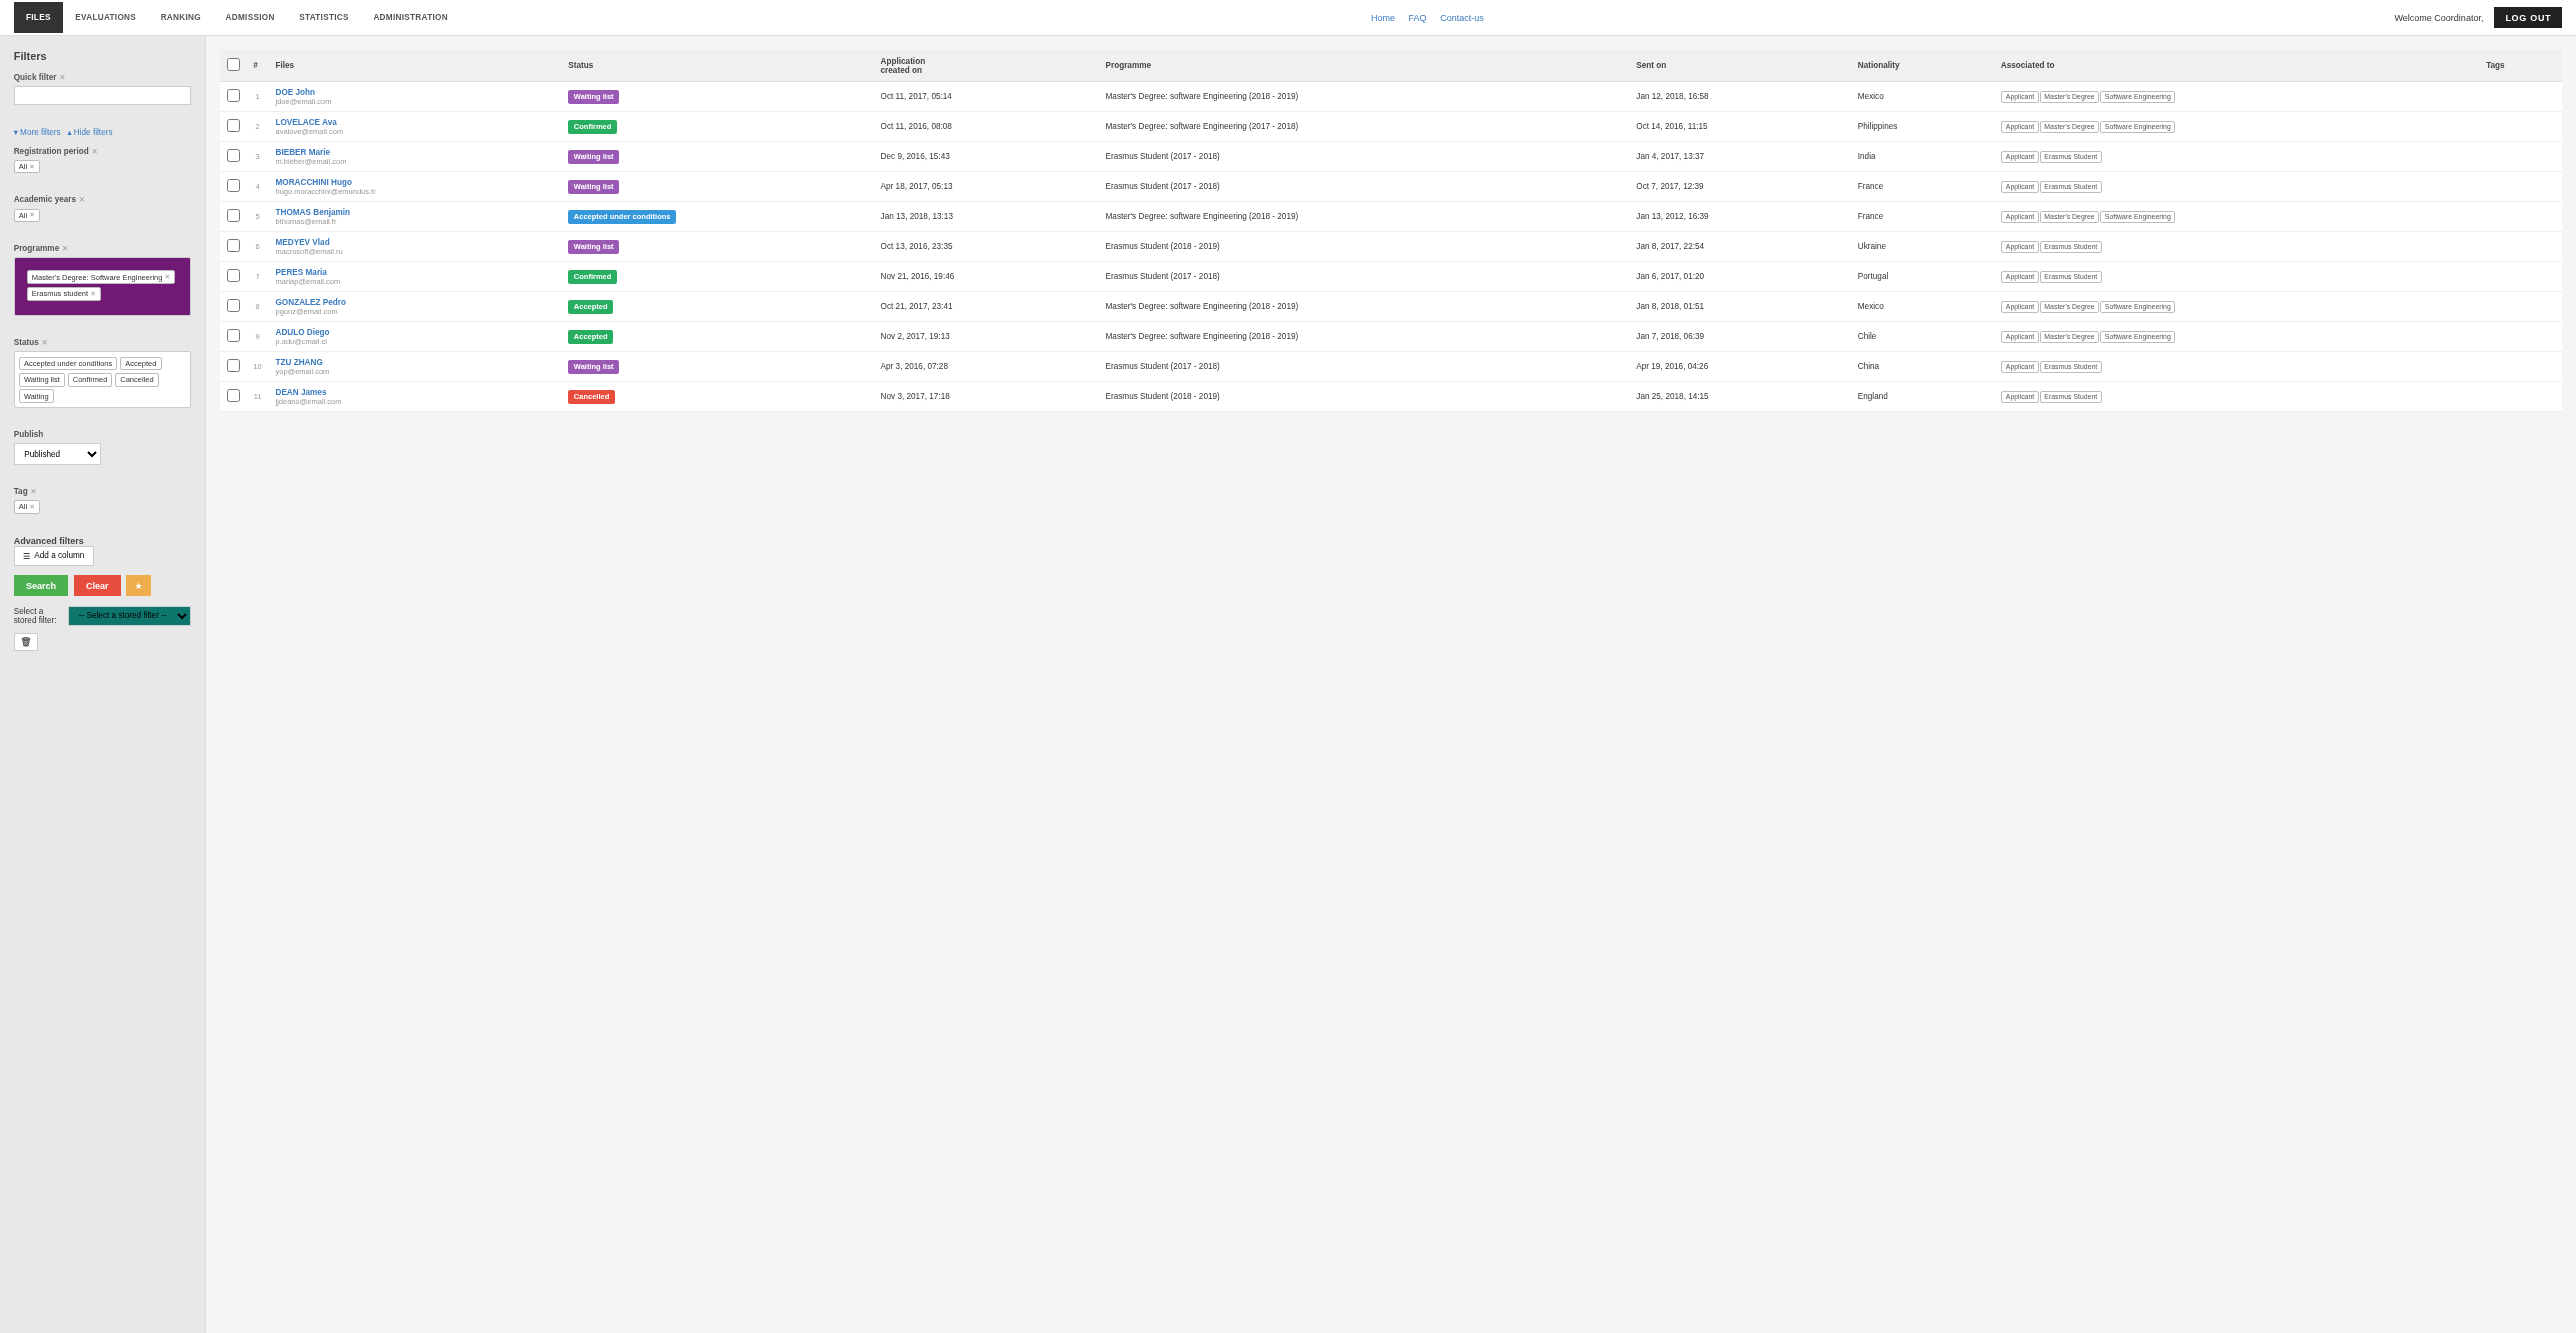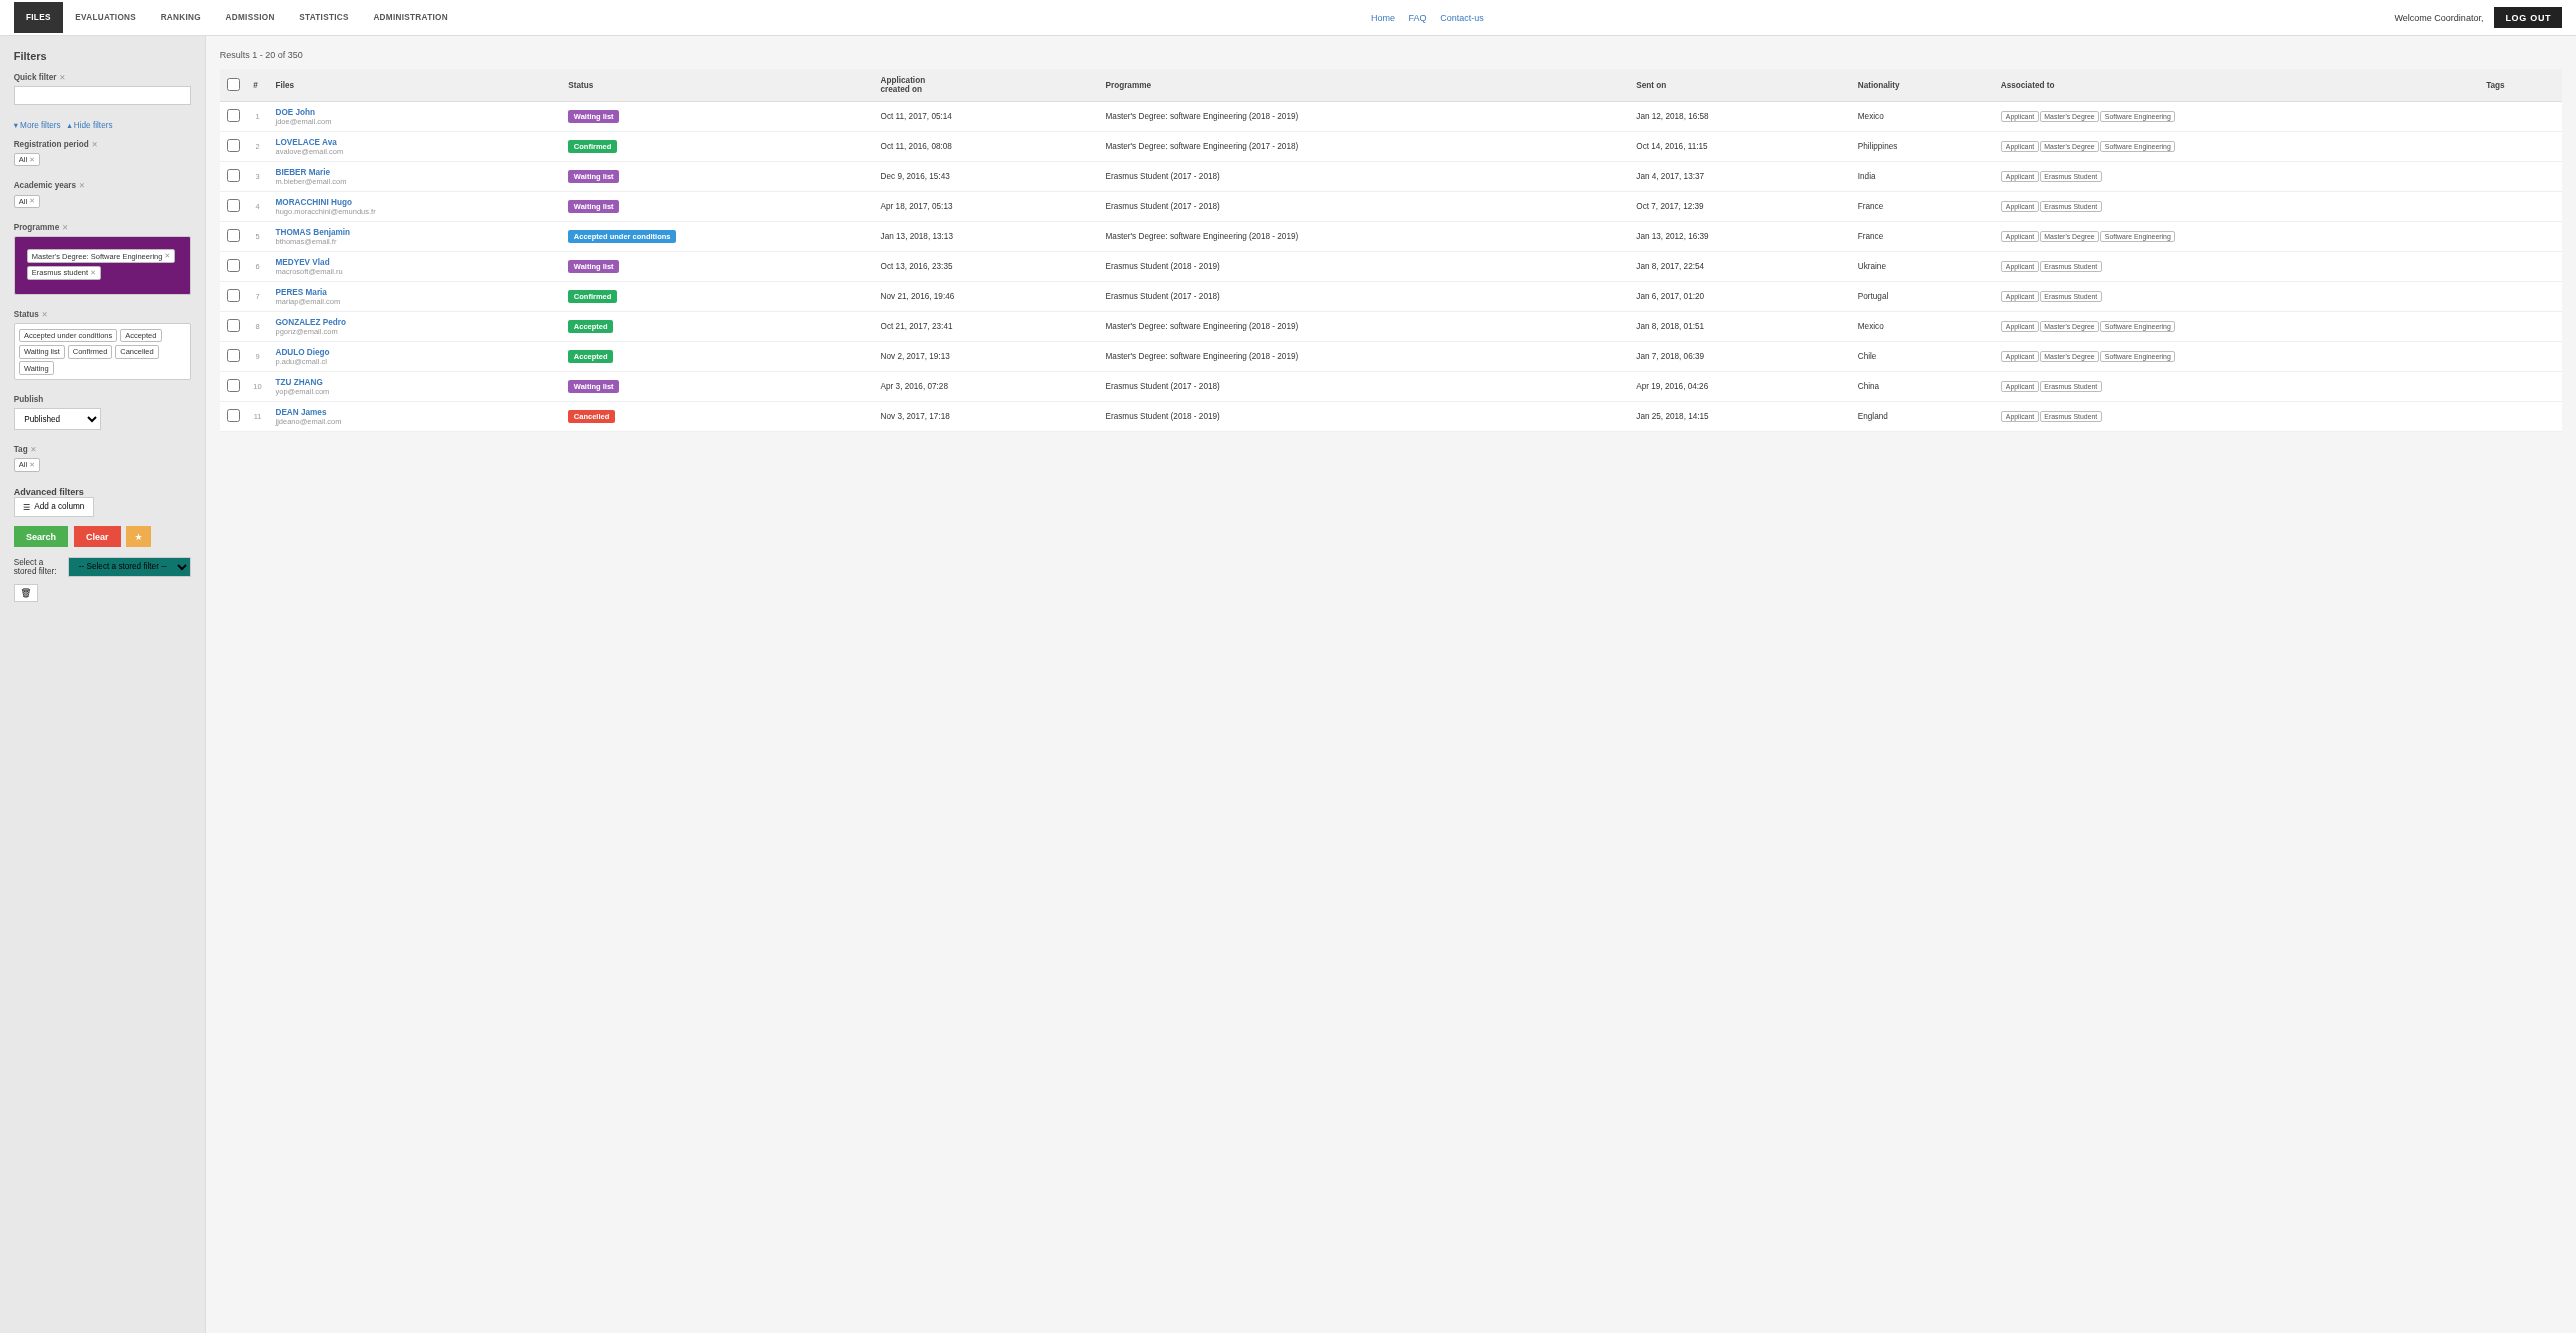--- a/index.html
+++ b/index.html
@@ -52,21 +52,21 @@
 
     
     .sidebar {
       width: 206px;
       background: #e8e8e8;
       padding: 13.7px;
       flex-shrink: 0;
       border-right: 0.7px solid #ddd;
     }
     .sidebar-title { font-size: 11px; font-weight: bold; color: #444; margin-bottom: 11px; }
-    .filter-section { margin-bottom: 15px; }
+    .filter-section { margin-bottom: 22px; }
     .filter-label {
       font-size: 8.2px;
       font-weight: bold;
       color: #555;
       margin-bottom: 4.1px;
       display: flex;
       align-items: center;
       gap: 2.7px;
     }
     .filter-label .x-btn {
@@ -331,21 +331,20 @@
     <div class="stored-filter-row">
       <span>Select a stored filter:</span>
       <select class="stored-filter-select">
         <option>-- Select a stored filter --</option>
       </select>
     </div>
     <button class="trash-btn">🗑</button>
   </div>
 
   <div class="main-content">
-    <div class="results-info">Results 1 - 20 of 350</div>
 
     <table class="files-table">
       <thead>
         <tr>
           <th><input type="checkbox" style=""></th>
           <th>#</th>
           <th>Files</th>
           <th>Status</th>
           <th>Application<br>created on</th>
           <th>Programme</th>

